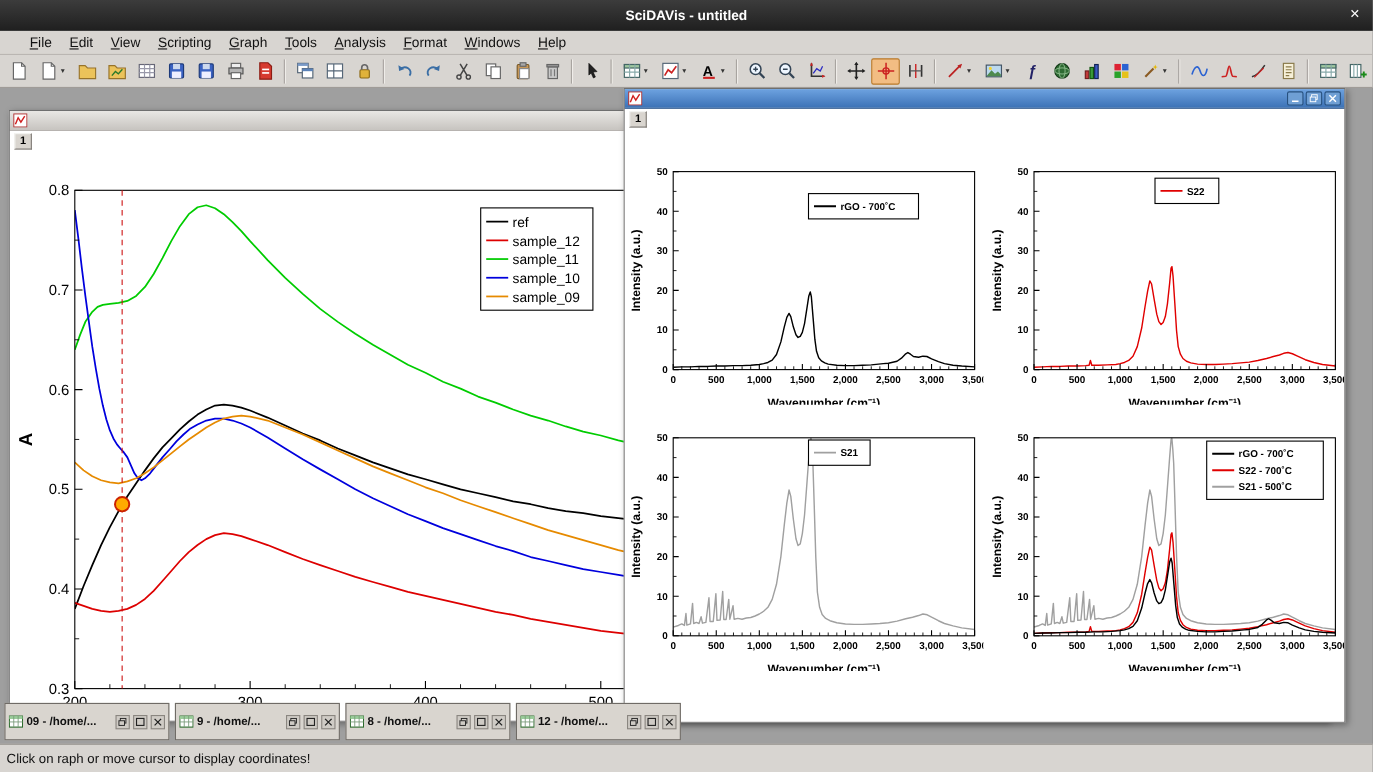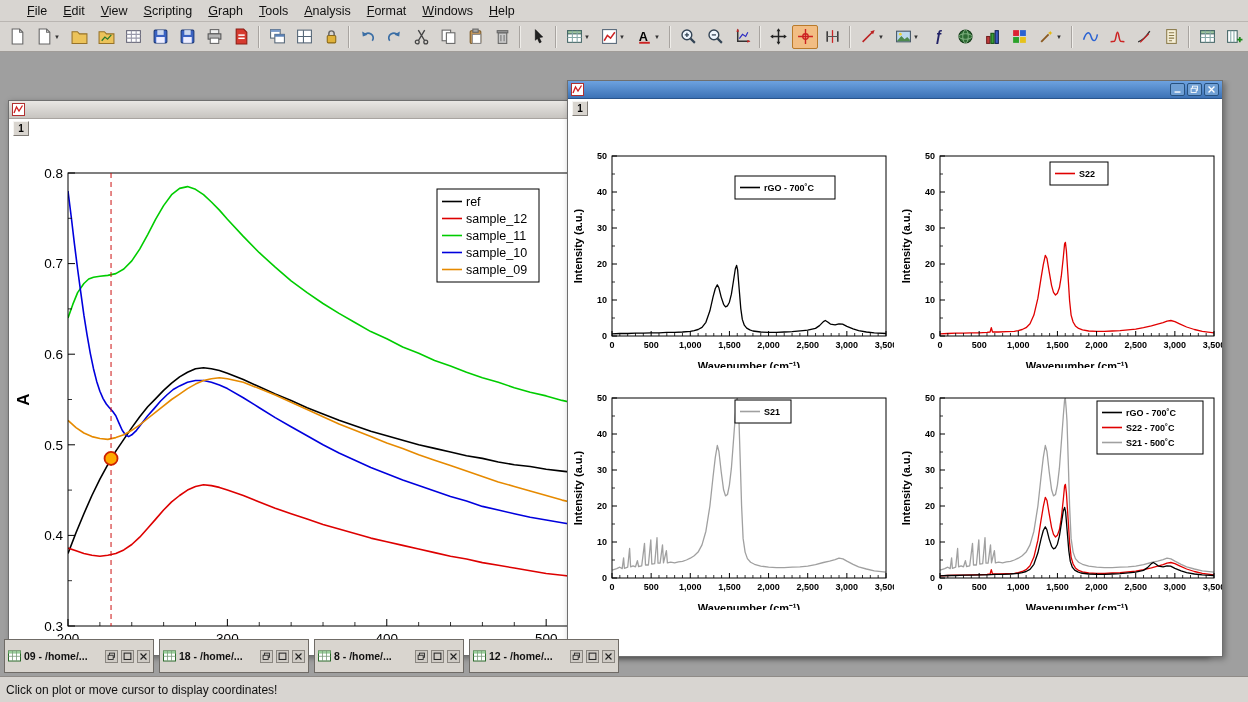--- a/index.html
+++ b/index.html
@@ -45,20 +45,24 @@
   
   .statusbar{position:absolute;left:0;bottom:0;width:1248px;height:26px;background:#d8d5d1;border-top:1px solid #8f8b87;display:flex;align-items:center;padding-left:6px;font-size:12px;color:#111}
   svg text{font-family:"Liberation Sans",sans-serif}
   button{cursor:default}
 </style>
 </head>
 <body>
 
 <div class="app">
 
+  <div class="titlebar">
+    <span class="title">SciDAVis - untitled</span>
+    <span class="close">×</span>
+  </div>
 
   <div class="menubar" id="menubar">
       <span class="mi"><u>F</u>ile</span>
       <span class="mi"><u>E</u>dit</span>
       <span class="mi"><u>V</u>iew</span>
       <span class="mi"><u>S</u>cripting</span>
       <span class="mi"><u>G</u>raph</span>
       <span class="mi"><u>T</u>ools</span>
       <span class="mi"><u>A</u>nalysis</span>
       <span class="mi"><u>F</u>ormat</span>
@@ -824,21 +828,21 @@
               <path d="M3 3l7 7M10 3l-7 7" stroke="#222" stroke-width="1.4"></path>
             </svg>
           </button>
         </div>
         <div class="minbar">
           <span class="win-icon"><svg width="13" height="13" viewBox="0 0 13 13">
               <rect x="0.5" y="1" width="12" height="10" fill="#fff" stroke="#2a6a2a"></rect>
               <rect x="0.5" y="1" width="12" height="2.6" fill="#99cc99"></rect>
               <path d="M4.5 1v10M8.5 1v10M0.5 6.3h12" stroke="#7a9a7a" stroke-width="0.8"></path>
             </svg></span>
-          <span class="lbl">18 - /home/...</span>
+          <span class="lbl">9 - /home/...</span>
           <button class="mb-btn">
             <svg width="11" height="11" viewBox="0 0 13 13">
               <rect x="4" y="2.5" width="6" height="5" fill="none" stroke="#222"></rect>
               <rect x="2.5" y="5" width="6" height="5" fill="#cfcbc5" stroke="#222"></rect>
             </svg>
           </button>
           <button class="mb-btn">
             <svg width="11" height="11" viewBox="0 0 13 13">
               <rect x="2.5" y="2.5" width="8" height="7.5" fill="none" stroke="#222" stroke-width="1.2"></rect>
             </svg>
@@ -894,16 +898,16 @@
           <button class="mb-btn">
             <svg width="11" height="11" viewBox="0 0 13 13">
               <path d="M3 3l7 7M10 3l-7 7" stroke="#222" stroke-width="1.4"></path>
             </svg>
           </button>
         </div>
       </div>
   </div>
 
   <div class="statusbar">
-    <span>Click on plot or move cursor to display coordinates!</span>
+    <span>Click on raph or move cursor to display coordinates!</span>
   </div>
 
 </div>
 
 </body></html>

